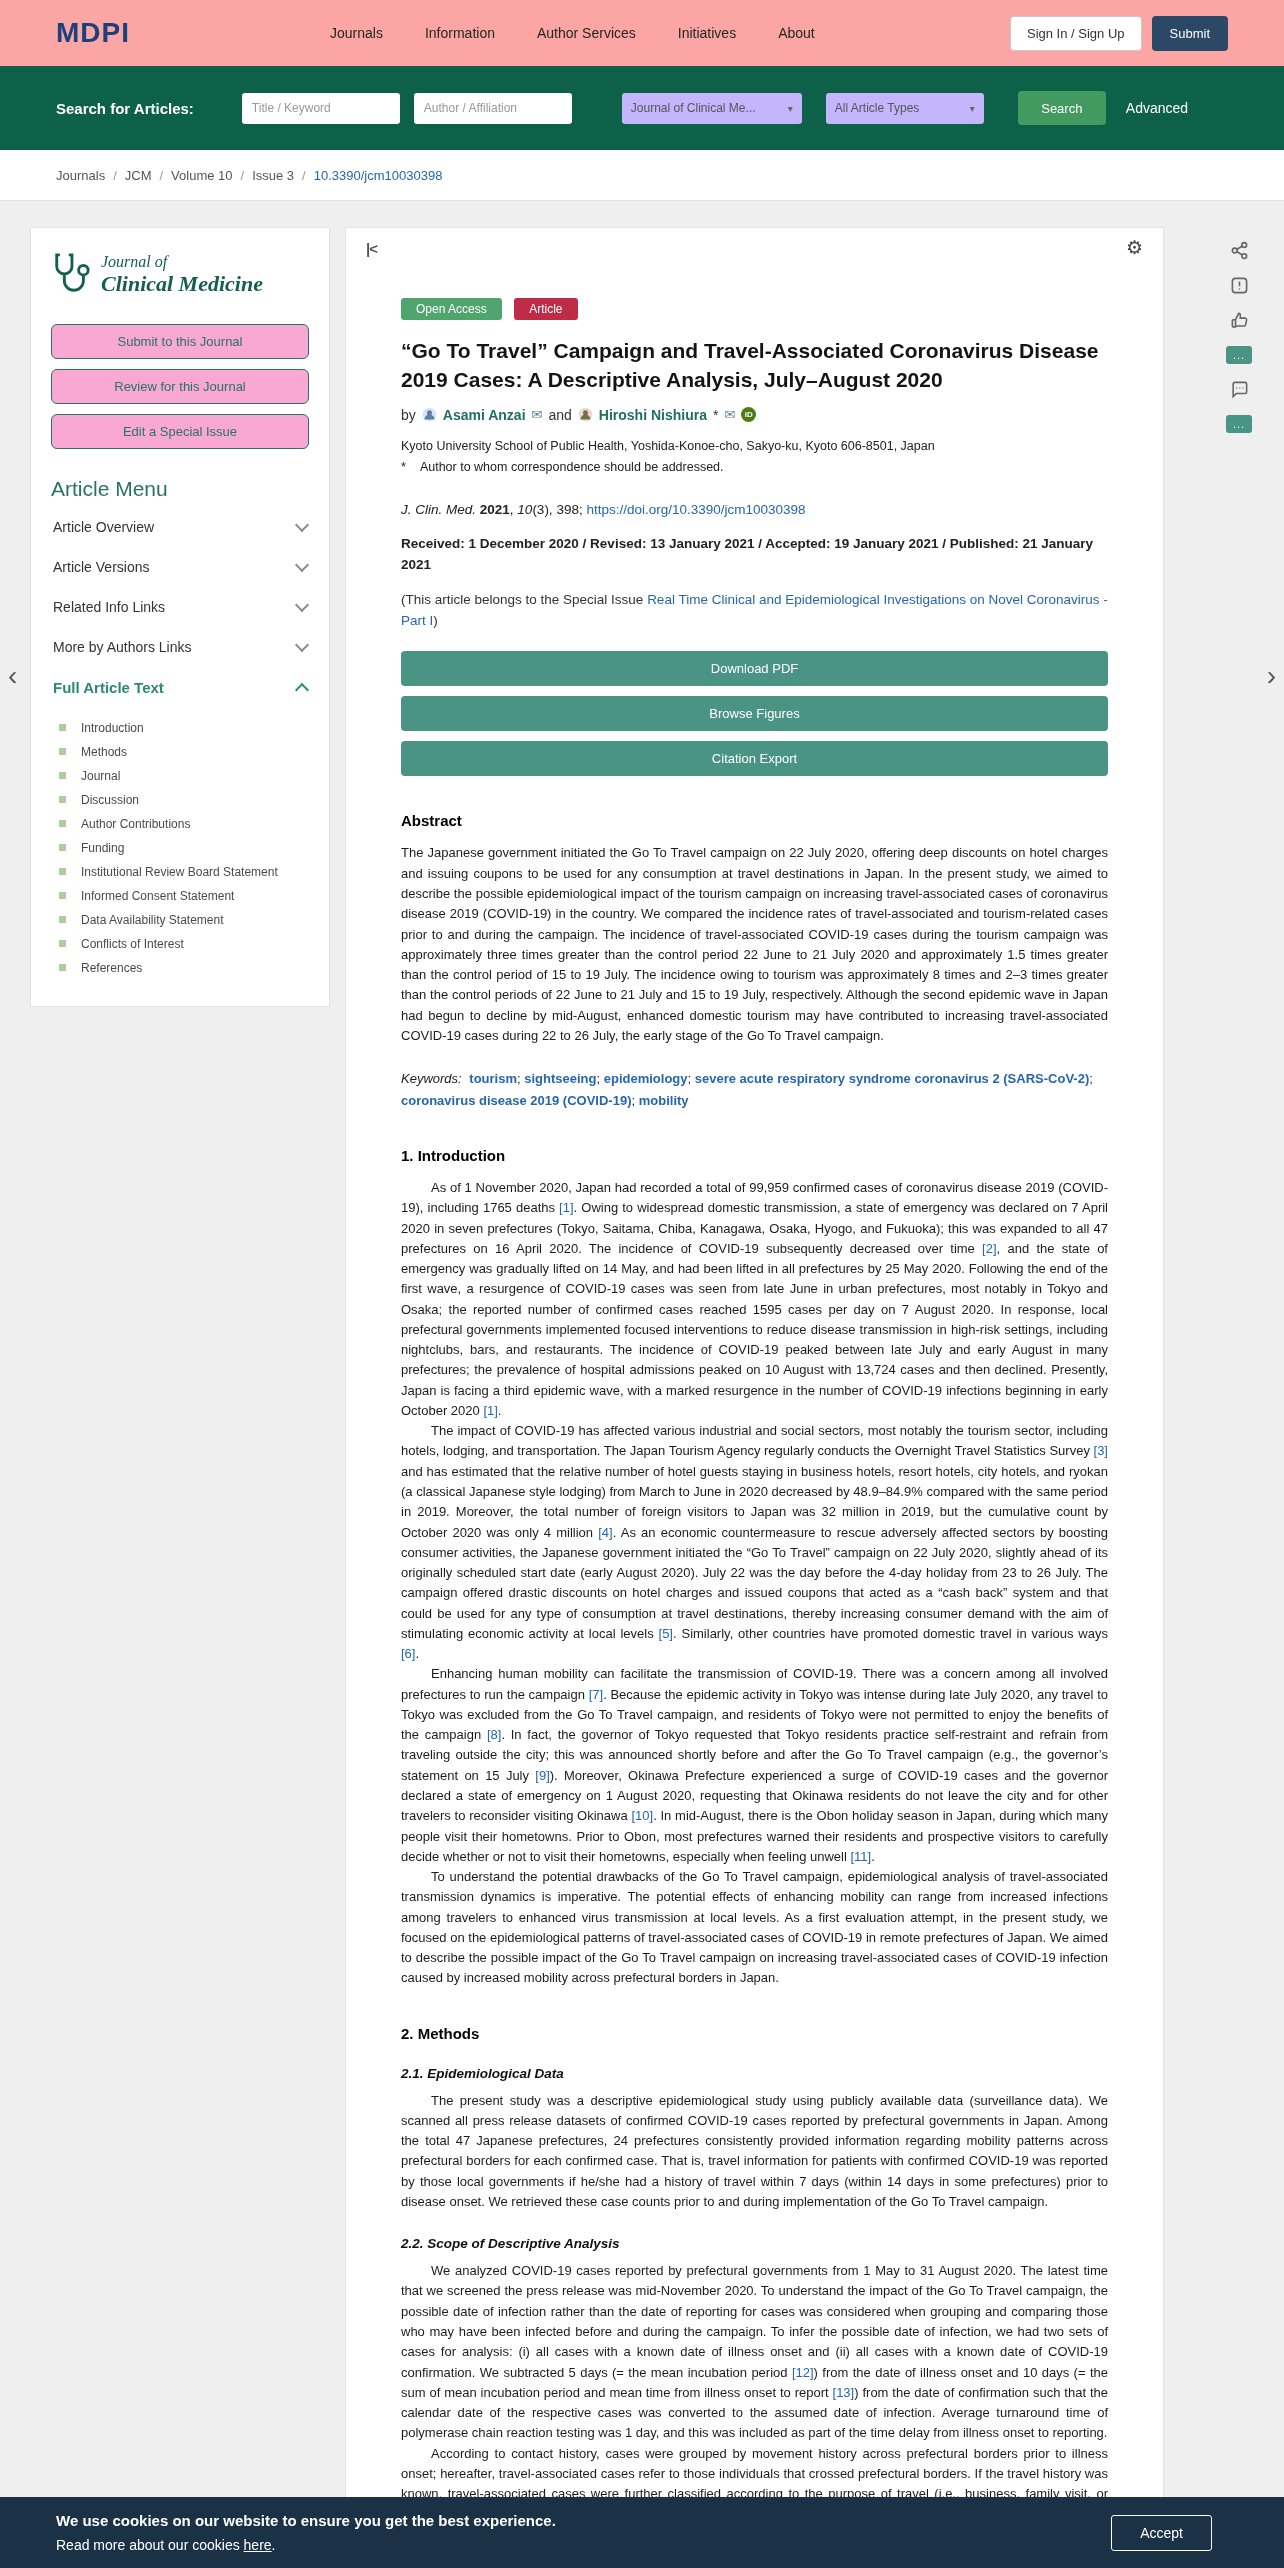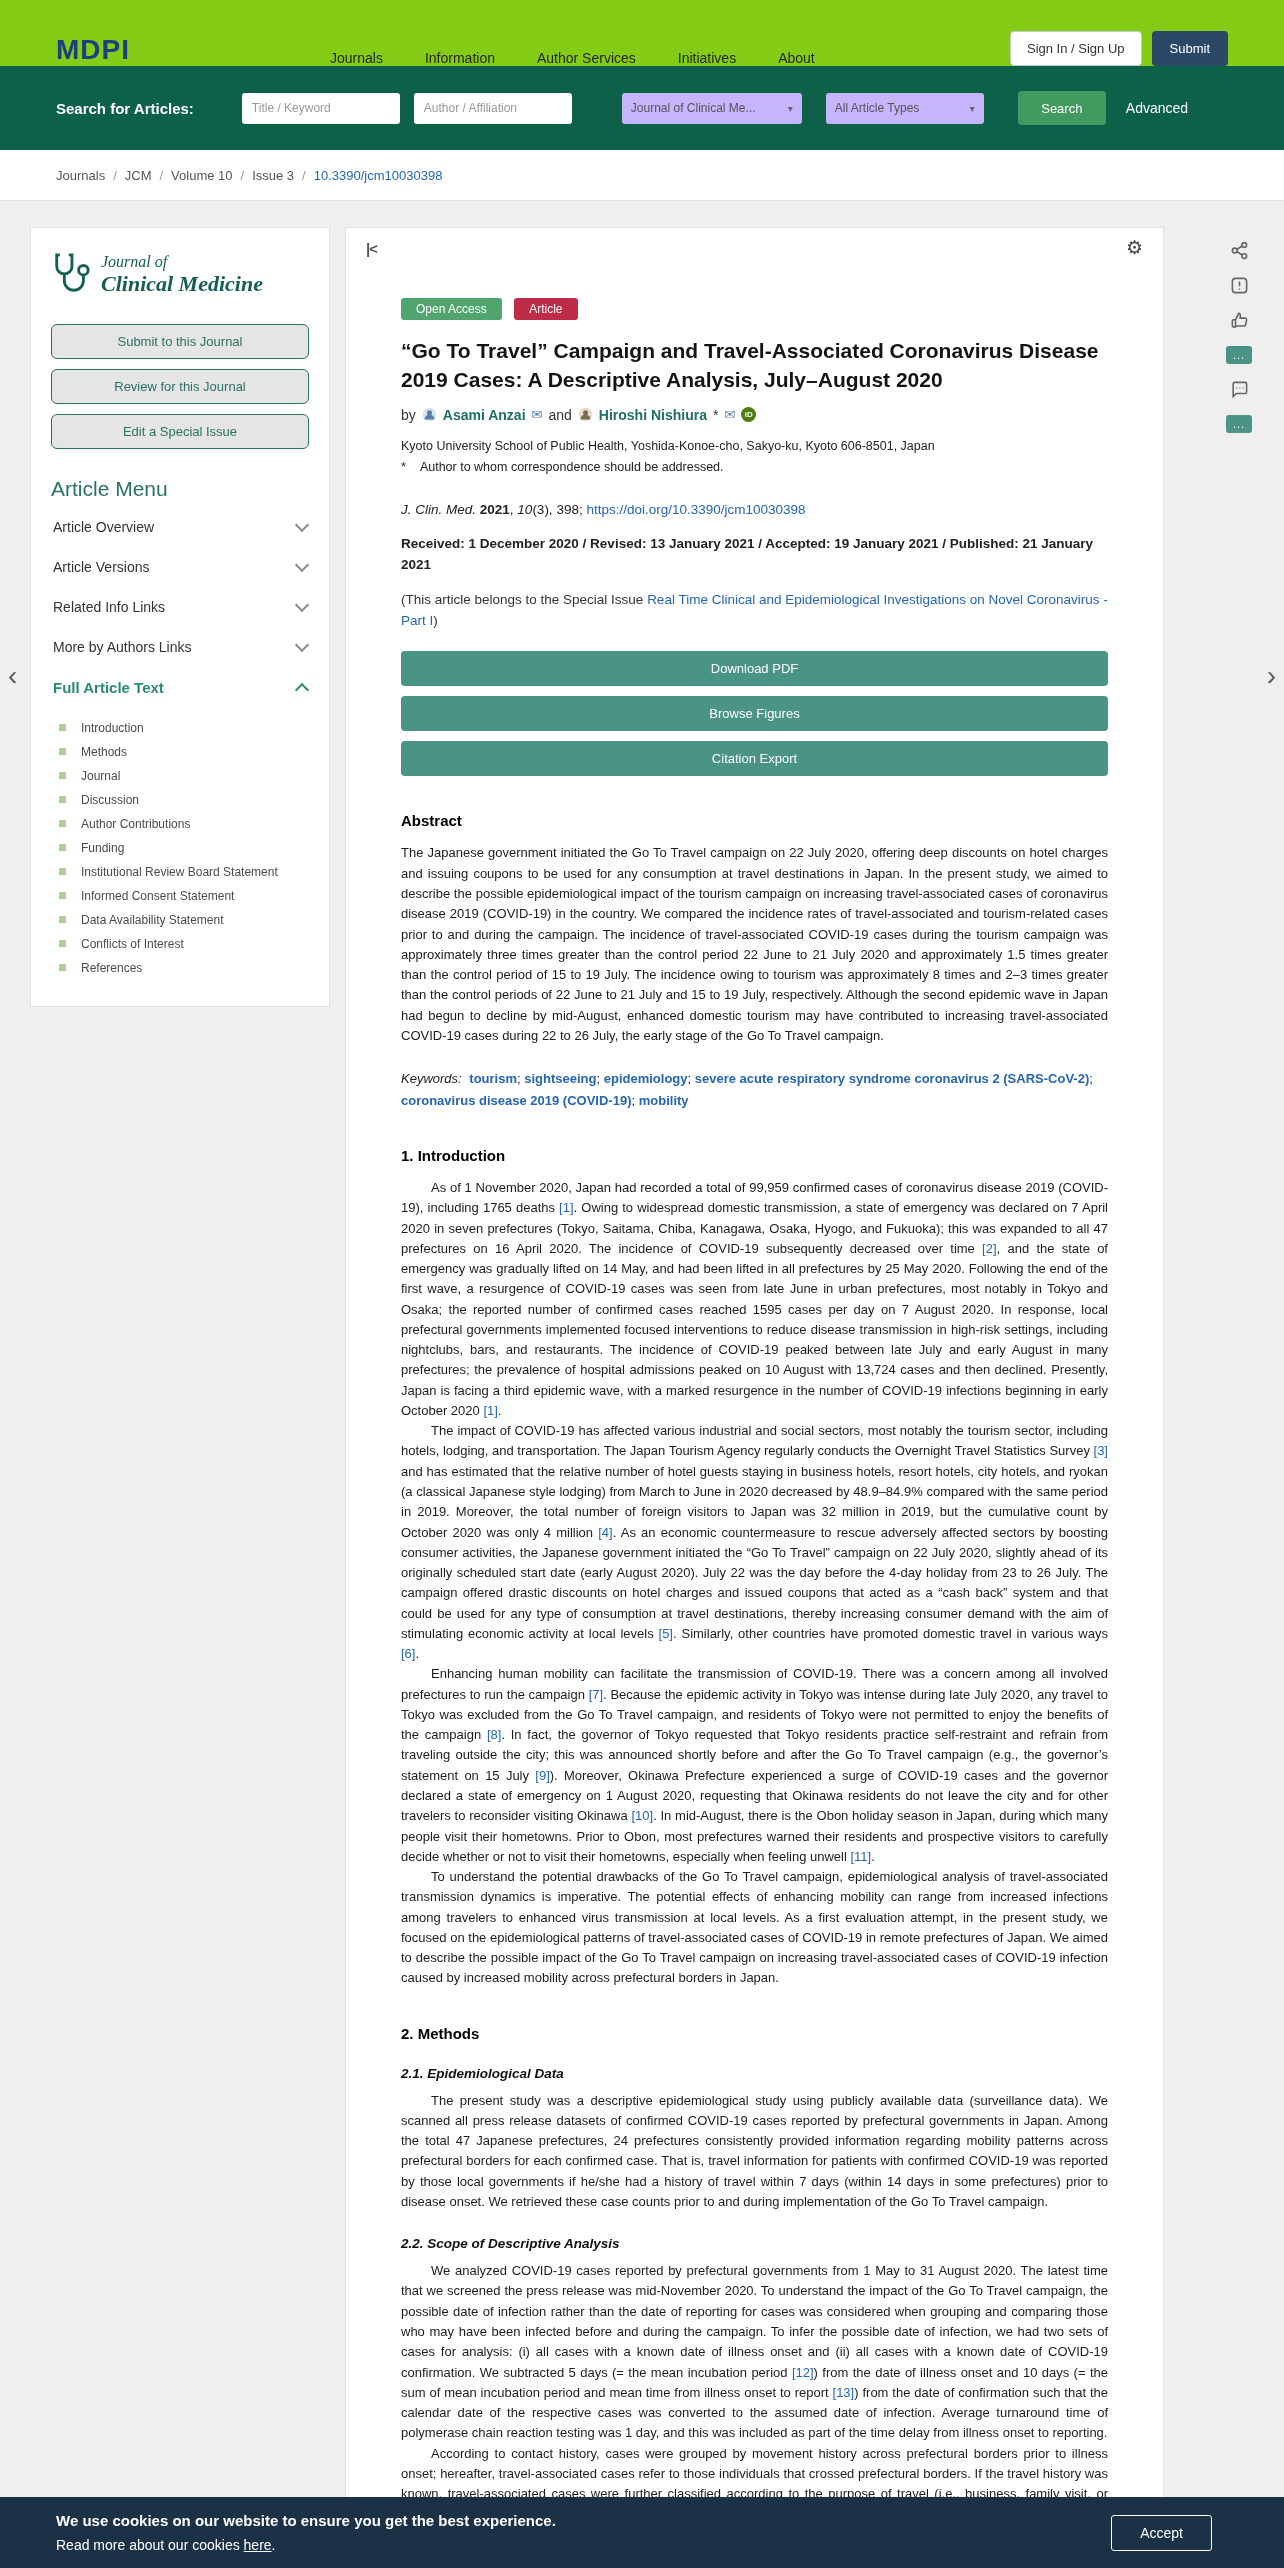--- a/index.html
+++ b/index.html
@@ -1,21 +1,21 @@
 <!DOCTYPE html>
 <html lang="en"><head>
 <meta charset="utf-8">
 <style>
   html,body{margin:0;padding:0;}
   body{
     width:1284px;height:2568px;position:relative;overflow:hidden;
     background:#efefef;font-family:"Liberation Sans",sans-serif;color:#222;
   }
   
-  .top-header{height:66px;background:#84cc16;display:flex;align-items:flex-end;padding:0 56px;box-sizing:border-box;}
+  .top-header{height:66px;background:#fca5a5;display:flex;align-items:center;padding:0 56px;box-sizing:border-box;}
   .logo{color:#19427c;font-weight:bold;font-size:28px;letter-spacing:1px;cursor:pointer;}
   .main-nav{display:flex;gap:42px;margin-left:200px;}
   .nav-link{font-size:14px;color:#262626;cursor:pointer;text-decoration:none;}
   .auth{margin-left:auto;display:flex;gap:10px;align-items:center;}
   .signin-btn{background:#fff;border:1px solid #c9c9c9;border-radius:4px;padding:9px 16px;font-size:13px;color:#333;font-family:inherit;cursor:pointer;}
   .submit-btn{background:#2b4866;border:none;border-radius:4px;padding:10px 18px;font-size:13px;color:#fff;font-family:inherit;cursor:pointer;}
   
   .search-bar{height:84px;background:#0d6149;display:flex;align-items:center;padding:0 56px;box-sizing:border-box;}
   .search-label{color:#fff;font-weight:bold;font-size:15px;margin-right:48px;}
   .search-input{width:158px;height:31px;border:none;border-radius:3px;padding:0 10px;font-size:12px;font-family:inherit;margin-right:14px;box-sizing:border-box;}
@@ -31,21 +31,21 @@
   .bc-item{color:#555;cursor:pointer;text-decoration:none;}
   .bc-sep{color:#999;}
   .bc-doi{color:#2566af;}
   
   .content{position:relative;display:flex;align-items:flex-start;gap:15px;padding:26px 120px 0 30px;}
   
   .sidebar{width:300px;flex:none;background:#fff;border:1px solid #e3e3e3;padding:18px 20px 26px;box-sizing:border-box;}
   .journal-logo{display:flex;gap:10px;align-items:center;padding:4px 0 14px;cursor:pointer;}
   .jl-line1{font-family:"Liberation Serif",serif;font-style:italic;font-size:16px;color:#155e52;}
   .jl-line2{font-family:"Liberation Serif",serif;font-style:italic;font-weight:bold;font-size:22px;color:#155e52;}
-  .sb-btn{display:block;width:100%;margin-top:10px;padding:9px 6px;border:1px solid #2a7263;color:#2a7263;background:#e5e5e5;border-radius:6px;font-size:13px;font-family:inherit;cursor:pointer;}
+  .sb-btn{display:block;width:100%;margin-top:10px;padding:9px 6px;border:1px solid #2a7263;color:#2a7263;background:#f9a8d4;border-radius:6px;font-size:13px;font-family:inherit;cursor:pointer;}
   .menu-title{margin:28px 0 6px;font-size:21px;color:#2a7263;font-weight:400;}
   .menu-item{display:flex;align-items:center;justify-content:space-between;padding:12px 2px;font-size:14px;color:#333;cursor:pointer;}
   .menu-item.full-text{color:#2a8a74;font-weight:bold;font-size:15px;}
   .chev{width:8px;height:8px;border-right:2px solid #8a8a8a;border-bottom:2px solid #8a8a8a;display:inline-block;}
   .chev.down{transform:rotate(45deg);margin-top:-4px;}
   .chev.up{transform:rotate(-135deg);margin-top:4px;}
   .chev.teal{border-color:#2a8a74;}
   .toc{list-style:none;margin:8px 0 0;padding:0;}
   .toc-item{display:flex;gap:15px;align-items:flex-start;padding:5px 0 5px 8px;font-size:12px;color:#4a4a4a;cursor:pointer;}
   .toc-bullet{width:7px;height:7px;background:#abcf9f;margin-top:3px;flex:none;}

